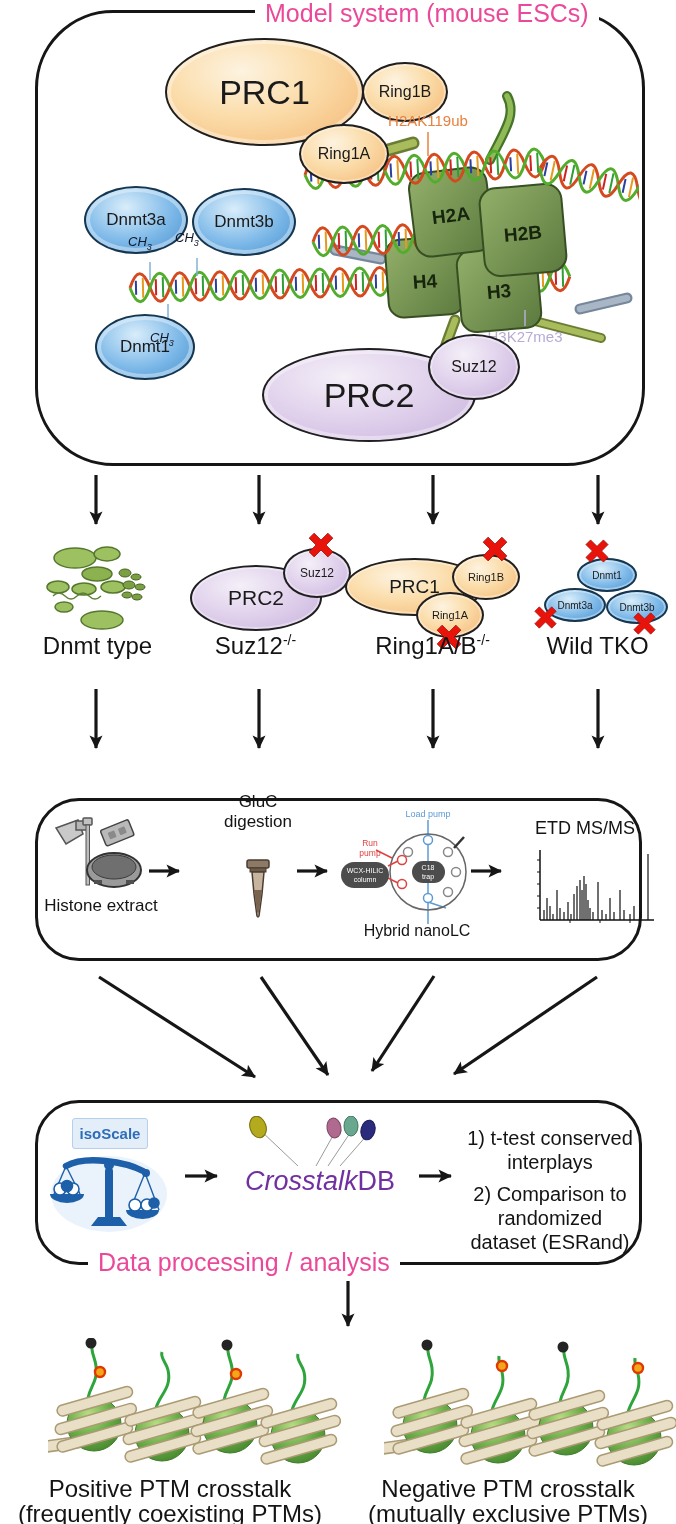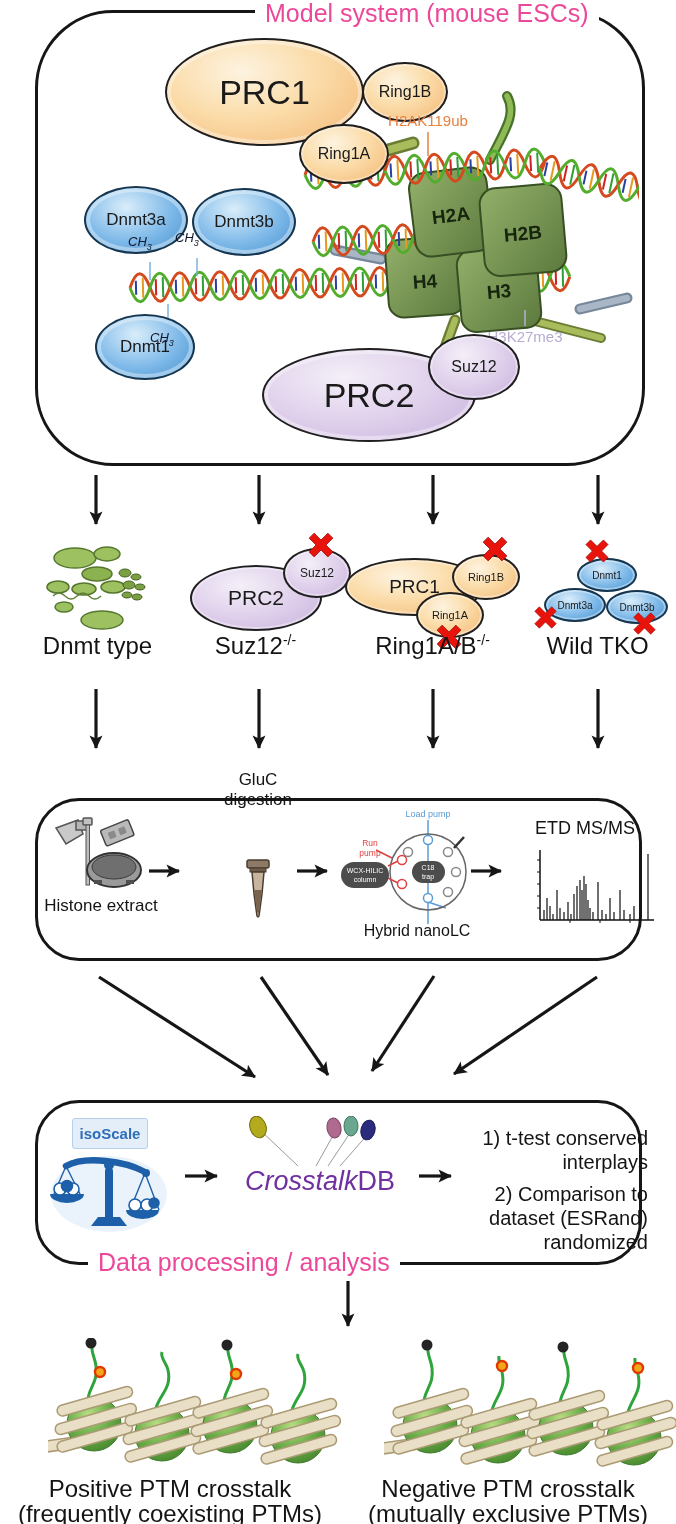--- a/index.html
+++ b/index.html
@@ -19,21 +19,21 @@
   .f34{font-size:34px;} .f21{font-size:21px;} .f19{font-size:19px;} .f17{font-size:17px;}
   .f16{font-size:16px;} .f12{font-size:12px;} .f11{font-size:11px;} .f10{font-size:10px;}
   .mark-label{position:absolute;font-size:15px;text-align:center;white-space:nowrap;}
   .ch3{position:absolute;font-size:13px;color:#0f172a;white-space:nowrap;font-style:italic;}
   .ch3 sub{font-size:9px;}
   .cl-label{position:absolute;font-size:24px;text-align:center;color:#141414;white-space:nowrap;}
   .cl-label sup{font-size:14px;}
   .step-label{position:absolute;font-size:17px;text-align:center;color:#141414;line-height:20px;}
   .outcome{position:absolute;font-size:24px;line-height:25px;text-align:center;color:#141414;}
   .analysis{position:absolute;left:452px;top:1126px;width:196px;font-size:20px;
-            line-height:24px;text-align:right;color:#141414;}
+            line-height:24px;text-align:center;color:#141414;}
   .analysis .item{margin-bottom:8px;}
   .crossdb{position:absolute;left:228px;top:1166px;width:184px;text-align:center;
            font-size:27px;color:#7030a0;white-space:nowrap;}
   .crossdb .it{font-style:italic;}
   .isoscale-box{position:absolute;left:46px;top:1118px;width:128px;height:102px;text-align:center;}
   .isoscale-tag{display:inline-block;font-size:15px;font-weight:bold;color:#2e6db7;
                 background:#e4eef9;border:1px solid #b5cfec;border-radius:3px;padding:5px 7px;line-height:19px;}
   svg{display:block;}
   .redx{position:absolute;}
 </style>
@@ -308,21 +308,21 @@
       <rect x="44" y="68" width="8" height="4" fill="#4f4f4f"></rect>
         <rect x="76" y="68" width="8" height="4" fill="#4f4f4f"></rect>
     </g>
   </svg>
   <div class="step-label" style="left:35px;top:896px;width:132px;">Histone extract</div>
 
   <svg class="abs" style="left:146px;top:861px" width="50" height="20">
       <line x1="3" y1="10" x2="33" y2="10" stroke="#161616" stroke-width="3.2" marker-end="url(#ah)"></line>
     </svg>
 
-  <div class="step-label" style="left:212px;top:770px;width:92px;">GluC digestion</div>
+  <div class="step-label" style="left:212px;top:792px;width:92px;">GluC digestion</div>
   <svg class="abs" style="left:243px;top:858px" width="30" height="64">
     <rect x="4" y="2" width="22" height="8" rx="2" fill="#8d7a66" stroke="#4a3c30" stroke-width="1.5"></rect>
     <rect x="7" y="10" width="16" height="4" fill="#6e5c4a" stroke="#4a3c30" stroke-width="1"></rect>
     <path d="M9,14 L21,14 L19,36 L16,58 Q15,60 14,58 L11,36 Z" fill="#c7b49e" stroke="#4a3c30" stroke-width="1.5"></path>
     <path d="M11,32 L19,32 L16,54 Q15,56 14,54 Z" fill="#7a6450"></path>
   </svg>
 
   <svg class="abs" style="left:294px;top:861px" width="50" height="20">
       <line x1="3" y1="10" x2="33" y2="10" stroke="#161616" stroke-width="3.2" marker-end="url(#ah)"></line>
     </svg>
@@ -454,22 +454,22 @@
       <line x1="3" y1="10" x2="35" y2="10" stroke="#161616" stroke-width="3.2" marker-end="url(#ah)"></line>
     </svg>
 
   <div class="analysis">
     <div class="item">
       <div>1) t-test conserved</div>
       <div>interplays</div>
     </div>
     <div class="item">
       <div>2) Comparison to</div>
+      <div>randomized</div>
       <div>dataset (ESRand)</div>
-      <div>randomized</div>
     </div>
   </div>
 
   <div class="sec-title" style="left:88px;top:1248px;">Data processing / analysis</div>
 
   <svg class="abs" style="left:333px;top:1278px" width="30" height="70">
       <line x1="15" y1="3" x2="15" y2="48" stroke="#161616" stroke-width="3.2" marker-end="url(#ah)"></line>
     </svg>
 
   <svg class="abs" style="left:48px;top:1338px" width="296" height="152">

